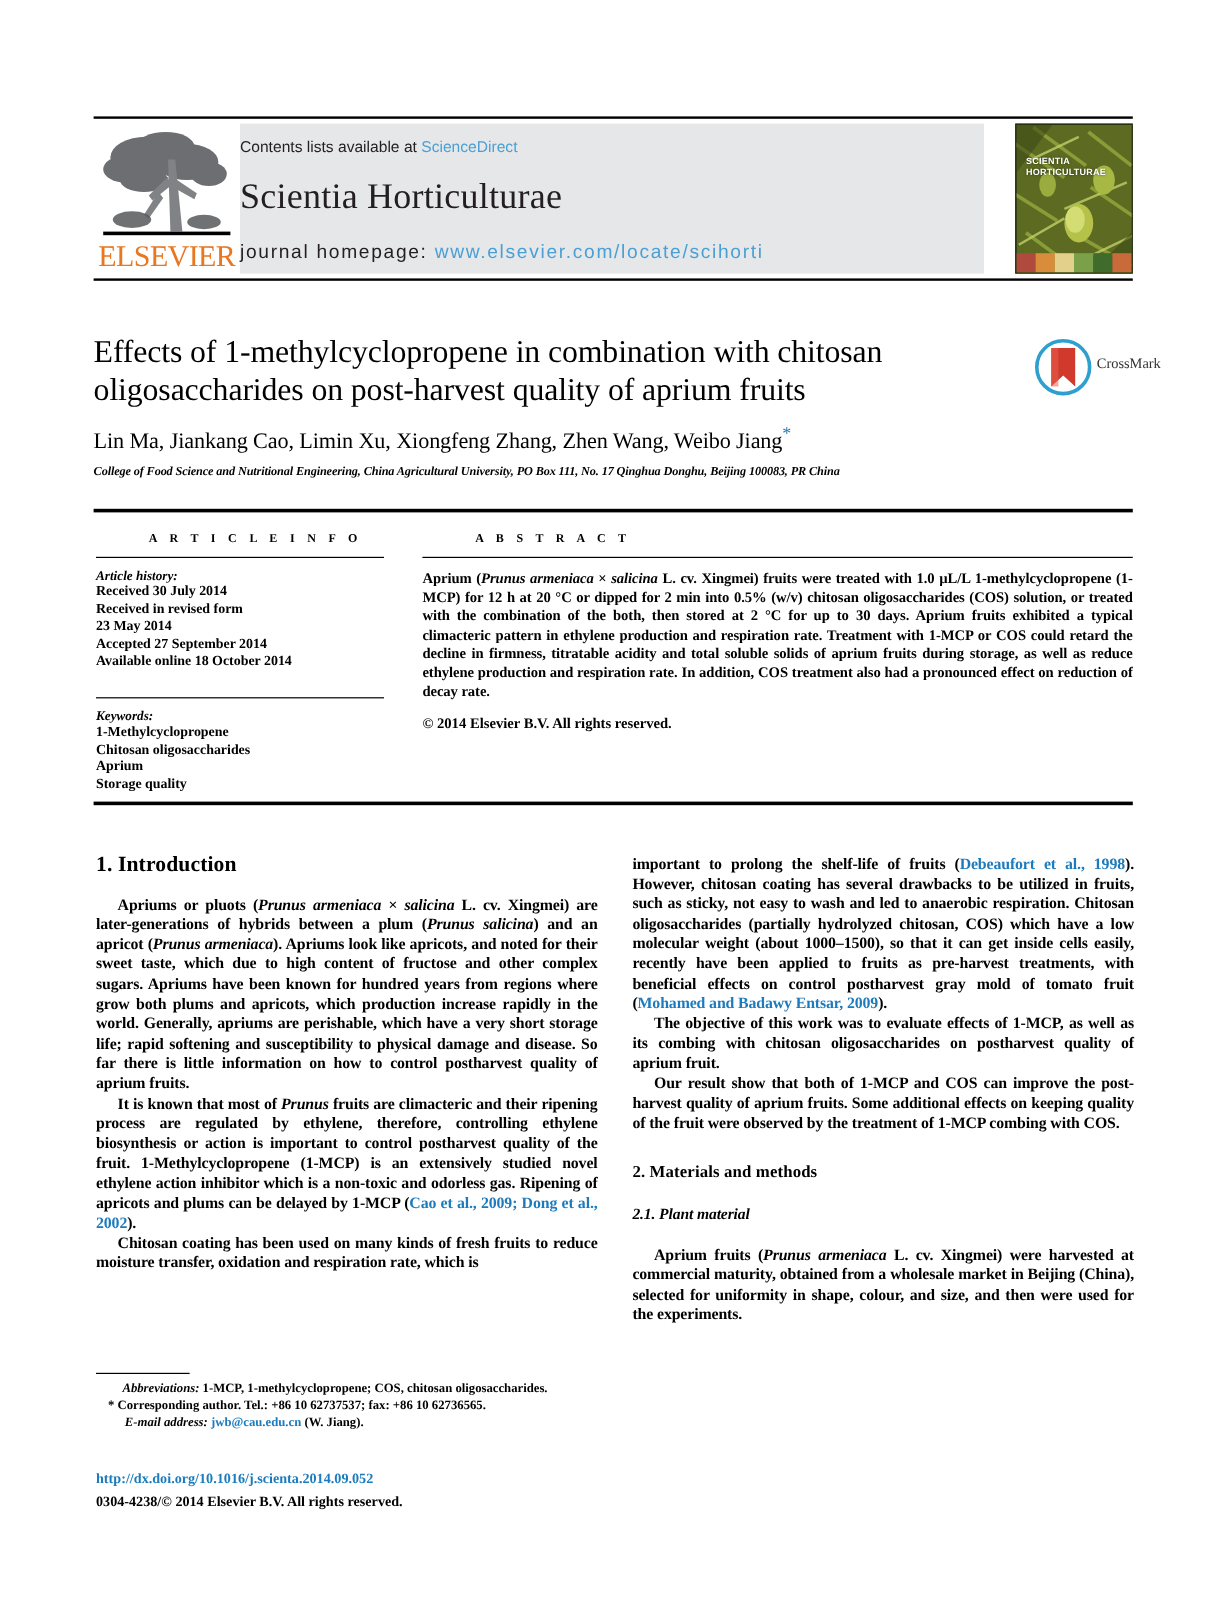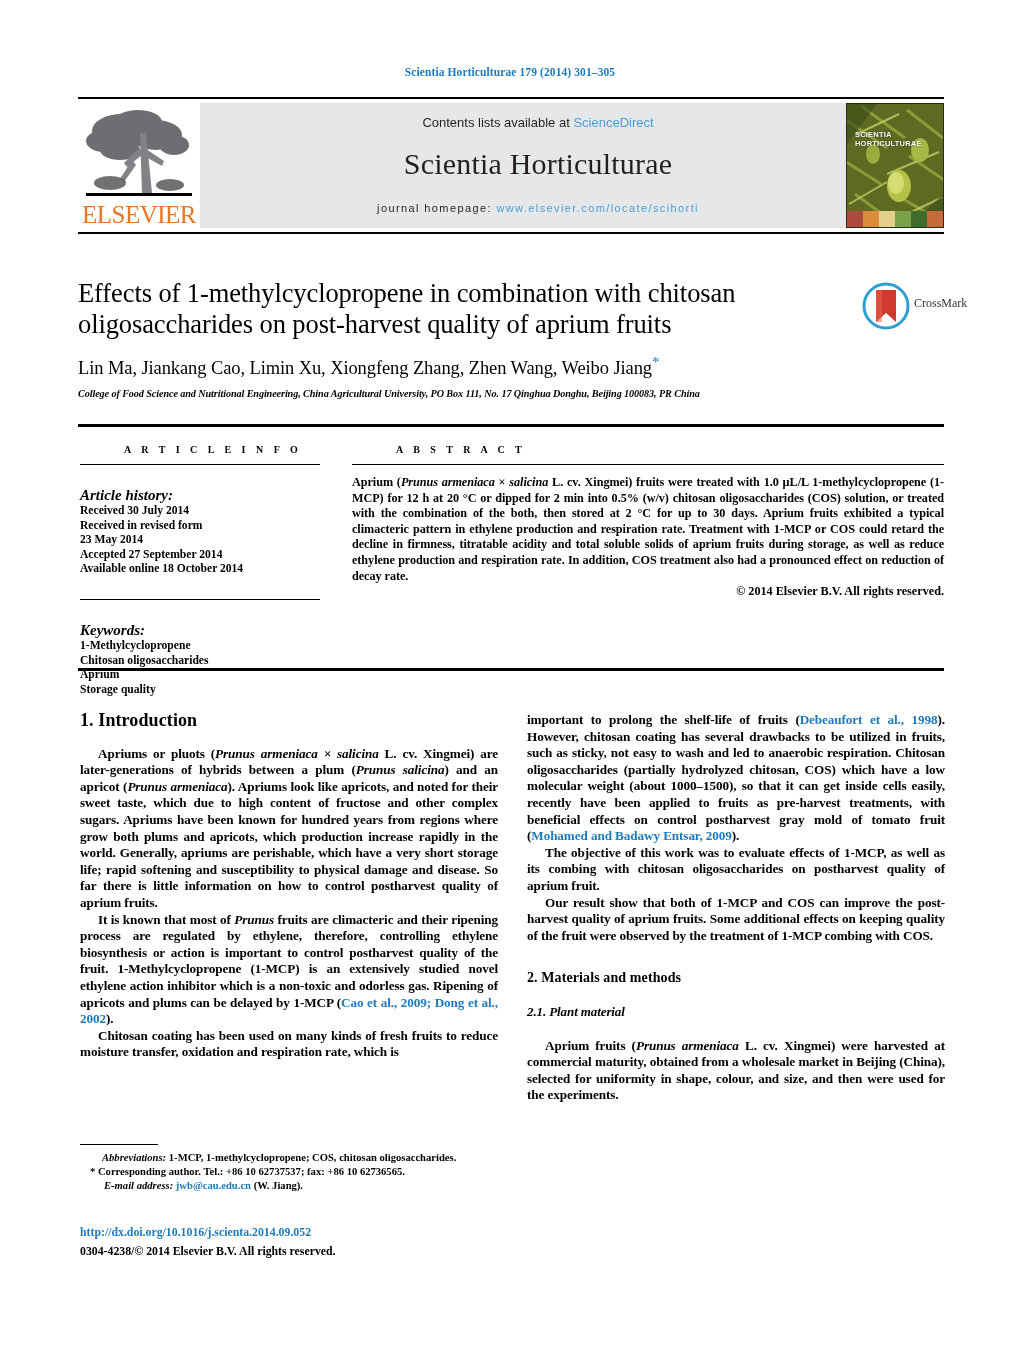--- a/index.html
+++ b/index.html
@@ -67,43 +67,42 @@
     color: #e87722;
     line-height: 1;
   }
   .grey-band {
     position: absolute;
     left: 122px;
     top: 4px;
     width: 620px;
     height: 125px;
     background: #e6e7e8;
-    text-align: center;
-    padding-left: 28px;
+    text-align: left;
   }
   .contents-line {
     padding-top: 12px;
     font-family: "Liberation Sans", sans-serif;
     font-size: 13px;
     color: #231f20;
   }
   .contents-line .sd {
     color: #4a9fd5;
   }
   .journal-title {
     margin-top: 17px;
     font-family: "Liberation Serif", serif;
     font-size: 30px;
     color: #231f20;
     letter-spacing: 0.2px;
   }
   .homepage-line {
     margin-top: 21px;
     font-family: "Liberation Sans", sans-serif;
-    font-size: 11px;
+    font-size: 16px;
     color: #231f20;
     letter-spacing: 1.4px;
   }
   .homepage-line .url {
     color: #4a9fd5;
   }
   .cover-thumb {
     position: absolute;
     right: 0px;
     top: 4px;
@@ -228,44 +227,43 @@
     margin-left: 44px;
   }
   .thin-rule {
     height: 1px;
     background: #000;
     margin-top: 9px;
   }
   .info-label {
     font-style: italic;
     font-weight: bold;
-    font-size: 15px;
-    margin-top: 22px;
+    font-size: 11px;
+    margin-top: 9px;
   }
   .info-line {
     font-size: 11.6px;
     font-weight: bold;
     line-height: 14.6px;
   }
   .info-block2 { margin-top: 22px; }
   .info-block2 .thin-rule { margin-top: 0; }
   .abstract-text {
     margin-top: 10px;
     font-size: 12.2px;
     line-height: 15.6px;
     text-align: justify;
     font-weight: bold;
     letter-spacing: -0.05px;
   }
   .abstract-text i { font-style: italic; }
   .copyright {
-    text-align: right;
     font-size: 12.2px;
     font-weight: bold;
-    margin-top: 0;
+    margin-top: 12px;
   }
 
   
   .col {
     position: absolute;
     width: 418px;
     font-size: 13.2px;
     line-height: 16.6px;
     text-align: justify;
     font-weight: bold;
@@ -335,21 +333,20 @@
     font-weight: bold;
     display: block;
     margin-top: 4px;
   }
 </style>
 </head>
 <body>
 
 <div class="page">
 
-  <div class="runhead">Scientia Horticulturae 179 (2014) 301–305</div>
 
   <div class="masthead">
     <div class="masthead-inner">
 
       <div class="elsevier-logo">
         <svg class="tree-svg" width="118" height="100" viewBox="0 0 118 100">
           <g fill="#6d6e71">
             <ellipse cx="42" cy="26" rx="30" ry="17"></ellipse>
             <ellipse cx="76" cy="30" rx="26" ry="15"></ellipse>
             <ellipse cx="58" cy="17" rx="24" ry="12"></ellipse>

